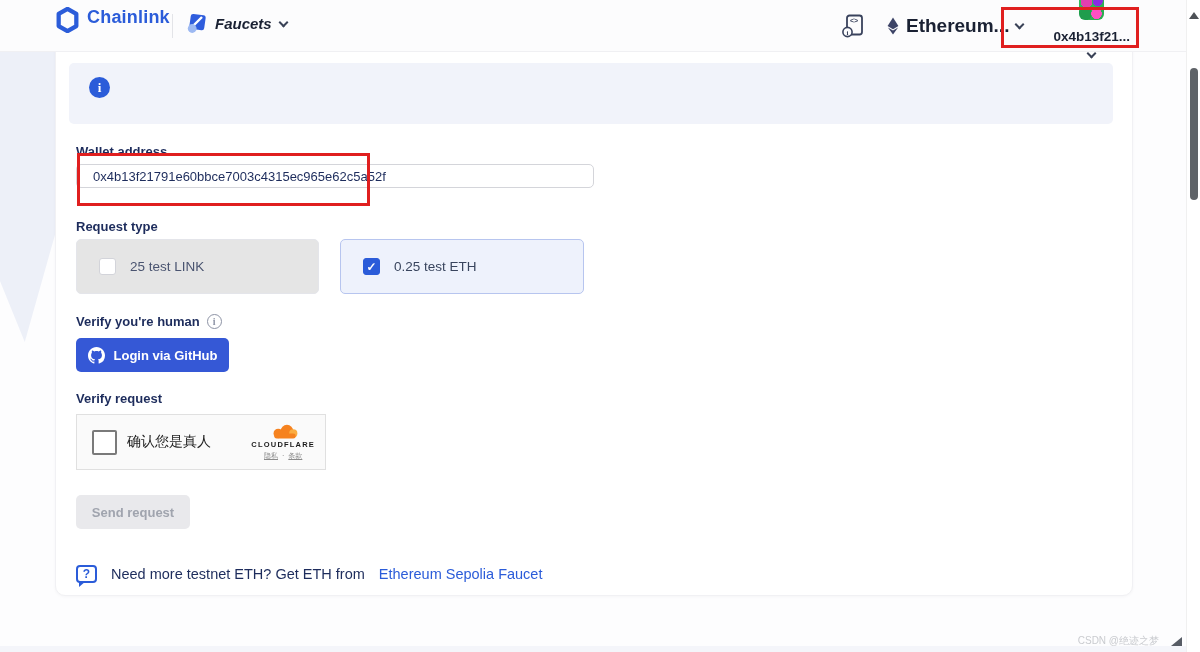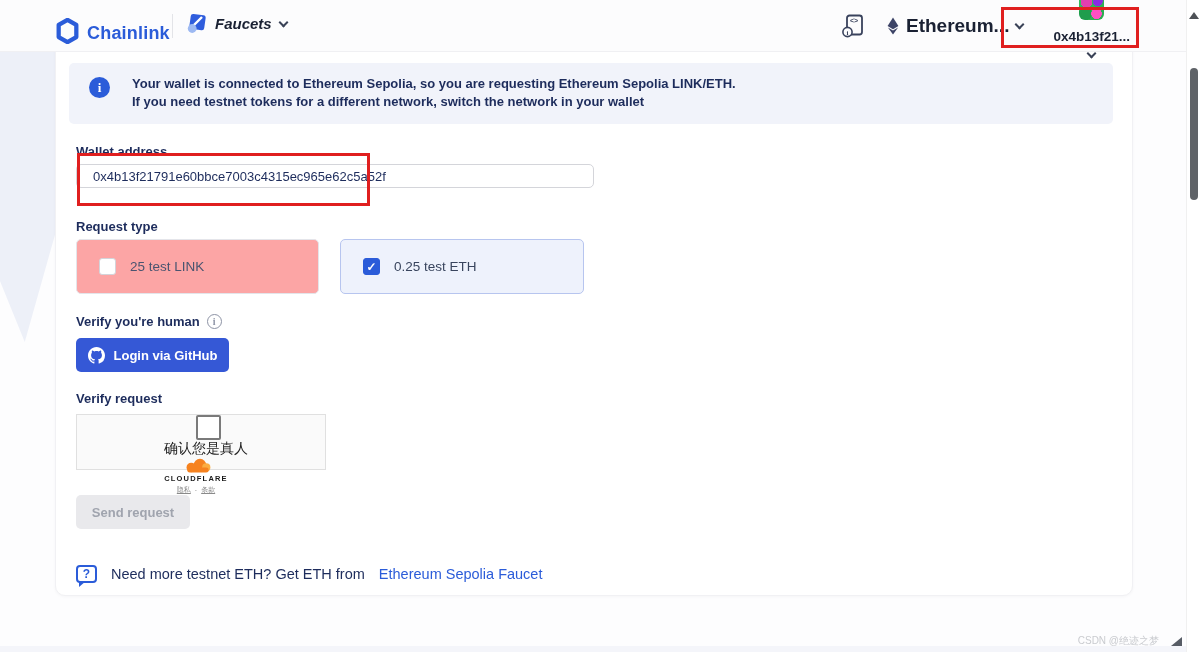--- a/index.html
+++ b/index.html
@@ -1,21 +1,21 @@
 <!DOCTYPE html>
 <html><head>
 <meta charset="utf-8">
 <style>
   * { margin:0; padding:0; box-sizing:border-box; }
   html,body { width:1200px; height:652px; }
   body { font-family:"Liberation Sans", sans-serif; background:#fdfdfe; position:relative; overflow:hidden; }
 
   
   .nav { position:absolute; left:0; top:0; width:1200px; height:52px; background:#fcfcfd; border-bottom:1px solid #f0f0f3; z-index:5; }
-  .brand-wrap { position:absolute; left:56px; top:18px; display:flex; align-items:flex-end; gap:8px; cursor:pointer; }
+  .brand-wrap { position:absolute; left:56px; top:7px; display:flex; align-items:flex-start; gap:8px; cursor:pointer; }
   .brand-text { color:#2b5cd9; font-size:18px; font-weight:700; letter-spacing:.2px; }
   .nav-divider { position:absolute; left:172px; top:14px; width:1px; height:24px; background:#e3e4e8; }
   .faucets-wrap { position:absolute; left:186px; top:13px; display:flex; align-items:center; gap:8px; cursor:pointer;font-style:italic; }
   .faucets-text { color:#1a2133; font-size:15px; font-weight:600; }
   .chev { width:8px; height:8px; border-right:2px solid #3a4257; border-bottom:2px solid #3a4257; transform:rotate(45deg); margin-top:-3px; }
   .chev.small { width:7px; height:7px; }
   .nav-right { position:absolute; right:62px; top:0; height:52px; display:flex; align-items:center; gap:22px; }
   .docs-btn { cursor:pointer; display:flex; align-items:center; }
   .network-wrap { display:flex; align-items:center; gap:7px; cursor:pointer; }
   .network-text { color:#1a2133; font-size:19px; font-weight:700; }
@@ -54,34 +54,34 @@
 
   .field-label { color:#1d2c5c; font-size:13px; font-weight:700; }
   .lbl-wallet   { position:absolute; left:20px; top:96px; }
   .lbl-reqtype  { position:absolute; left:20px; top:171px; }
   .lbl-human    { position:absolute; left:20px; top:266px; display:flex; align-items:center; gap:7px; }
   .lbl-verify   { position:absolute; left:20px; top:343px; }
 
   .wallet-input { position:absolute; left:20px; top:116px; width:518px; height:24px; border:1px solid #d4d5da; border-radius:5px; background:#fff; color:#1d2c5c; font-size:13px; font-family:"Liberation Sans", sans-serif; padding:0 16px; outline:none; }
 
   .opt-card { position:absolute; top:191px; height:55px; border-radius:5px; display:flex; align-items:center; padding-left:22px; gap:14px; cursor:pointer; }
-  .opt-link { left:20px; width:243px; background:#fca5a5; border:1px solid #e4e5ea; }
+  .opt-link { left:20px; width:243px; background:#e5e5e5; border:1px solid #e4e5ea; }
   .opt-eth  { left:284px; width:244px; background:#eef2fc; border:1px solid #b7c5ef; }
   .cb { width:17px; height:17px; border-radius:3px; flex:0 0 auto; }
   .cb.unchecked { background:#fff; border:1px solid #d3d4da; }
   .cb.checked { background:#2b5cd9; border:1px solid #2b5cd9; color:#fff; font-size:12px; font-weight:700; display:flex; align-items:center; justify-content:center; }
   .cb.checked::after { content:"✓"; }
   .opt-label { color:#4a5470; font-size:13.5px; font-weight:500; }
 
   .info-circle { width:15px; height:15px; border-radius:50%; border:1.5px solid #8d93a5; color:#8d93a5; font-size:10px; font-weight:700; font-family:"Liberation Serif", serif; display:flex; align-items:center; justify-content:center; }
   .info-circle::after { content:"i"; }
 
   .github-btn { position:absolute; left:20px; top:290px; width:153px; height:34px; background:#3558d6; border:none; border-radius:5px; color:#fff; font-size:13px; font-weight:700; font-family:"Liberation Sans", sans-serif; display:flex; align-items:center; justify-content:center; gap:9px; cursor:pointer; }
 
-  .turnstile { position:absolute; left:20px; top:366px; width:250px; height:56px; background:#fafafa; border:1px solid #e0e0e0; display:flex; align-items:center;flex-direction:column; }
+  .turnstile { position:absolute; left:20px; top:366px; width:250px; height:56px; background:#fafafa; border:1px solid #e0e0e0; display:flex; align-items:center; }
   .ts-checkbox { width:25px; height:25px; background:#fff; border:2px solid #7a7a7a; border-radius:2px; margin-left:15px; cursor:pointer; flex:0 0 auto; }
   .ts-label { color:#232323; font-size:14px; margin-left:10px; flex:1 1 auto; }
   .ts-brand { display:flex; flex-direction:column; align-items:center; margin-right:10px; }
   .ts-brand-name { color:#1a1a1a; font-size:7.5px; font-weight:800; letter-spacing:1.2px; margin-top:1px; }
   .ts-links { display:flex; gap:4px; align-items:center; margin-top:2px; }
   .ts-link { color:#8a8a8a; font-size:7px; text-decoration:underline; cursor:pointer; }
   .ts-dot { color:#8a8a8a; font-size:7px; }
 
   .send-btn { position:absolute; left:20px; top:447px; width:114px; height:34px; background:#e9e9ec; border:none; border-radius:5px; color:#a0a4ae; font-size:13px; font-weight:600; font-family:"Liberation Sans", sans-serif; cursor:default; }
 
@@ -144,24 +144,20 @@
   </div>
 </div>
 
 <div class="red-box" style="left:1001px; top:7px; width:138px; height:41px;"></div>
 <div class="red-box" style="left:77px; top:153px; width:293px; height:53px;"></div>
 
 <div class="card">
 
   <div class="banner">
     <div class="banner-icon"></div>
-    <div class="banner-text">
-      <div class="banner-line1">Your wallet is connected to Ethereum Sepolia, so you are requesting Ethereum Sepolia LINK/ETH.</div>
-      <div class="banner-line2">If you need testnet tokens for a different network, switch the network in your wallet</div>
-    </div>
   </div>
 
   <div class="field-label lbl-wallet">Wallet address</div>
   <input class="wallet-input" type="text" value="0x4b13f21791e60bbce7003c4315ec965e62c5a52f" style="">
 
   <div class="field-label lbl-reqtype">Request type</div>
 
   <div class="opt-card opt-link">
     <span class="cb unchecked"></span>
     <span class="opt-label">25 test LINK</span>

